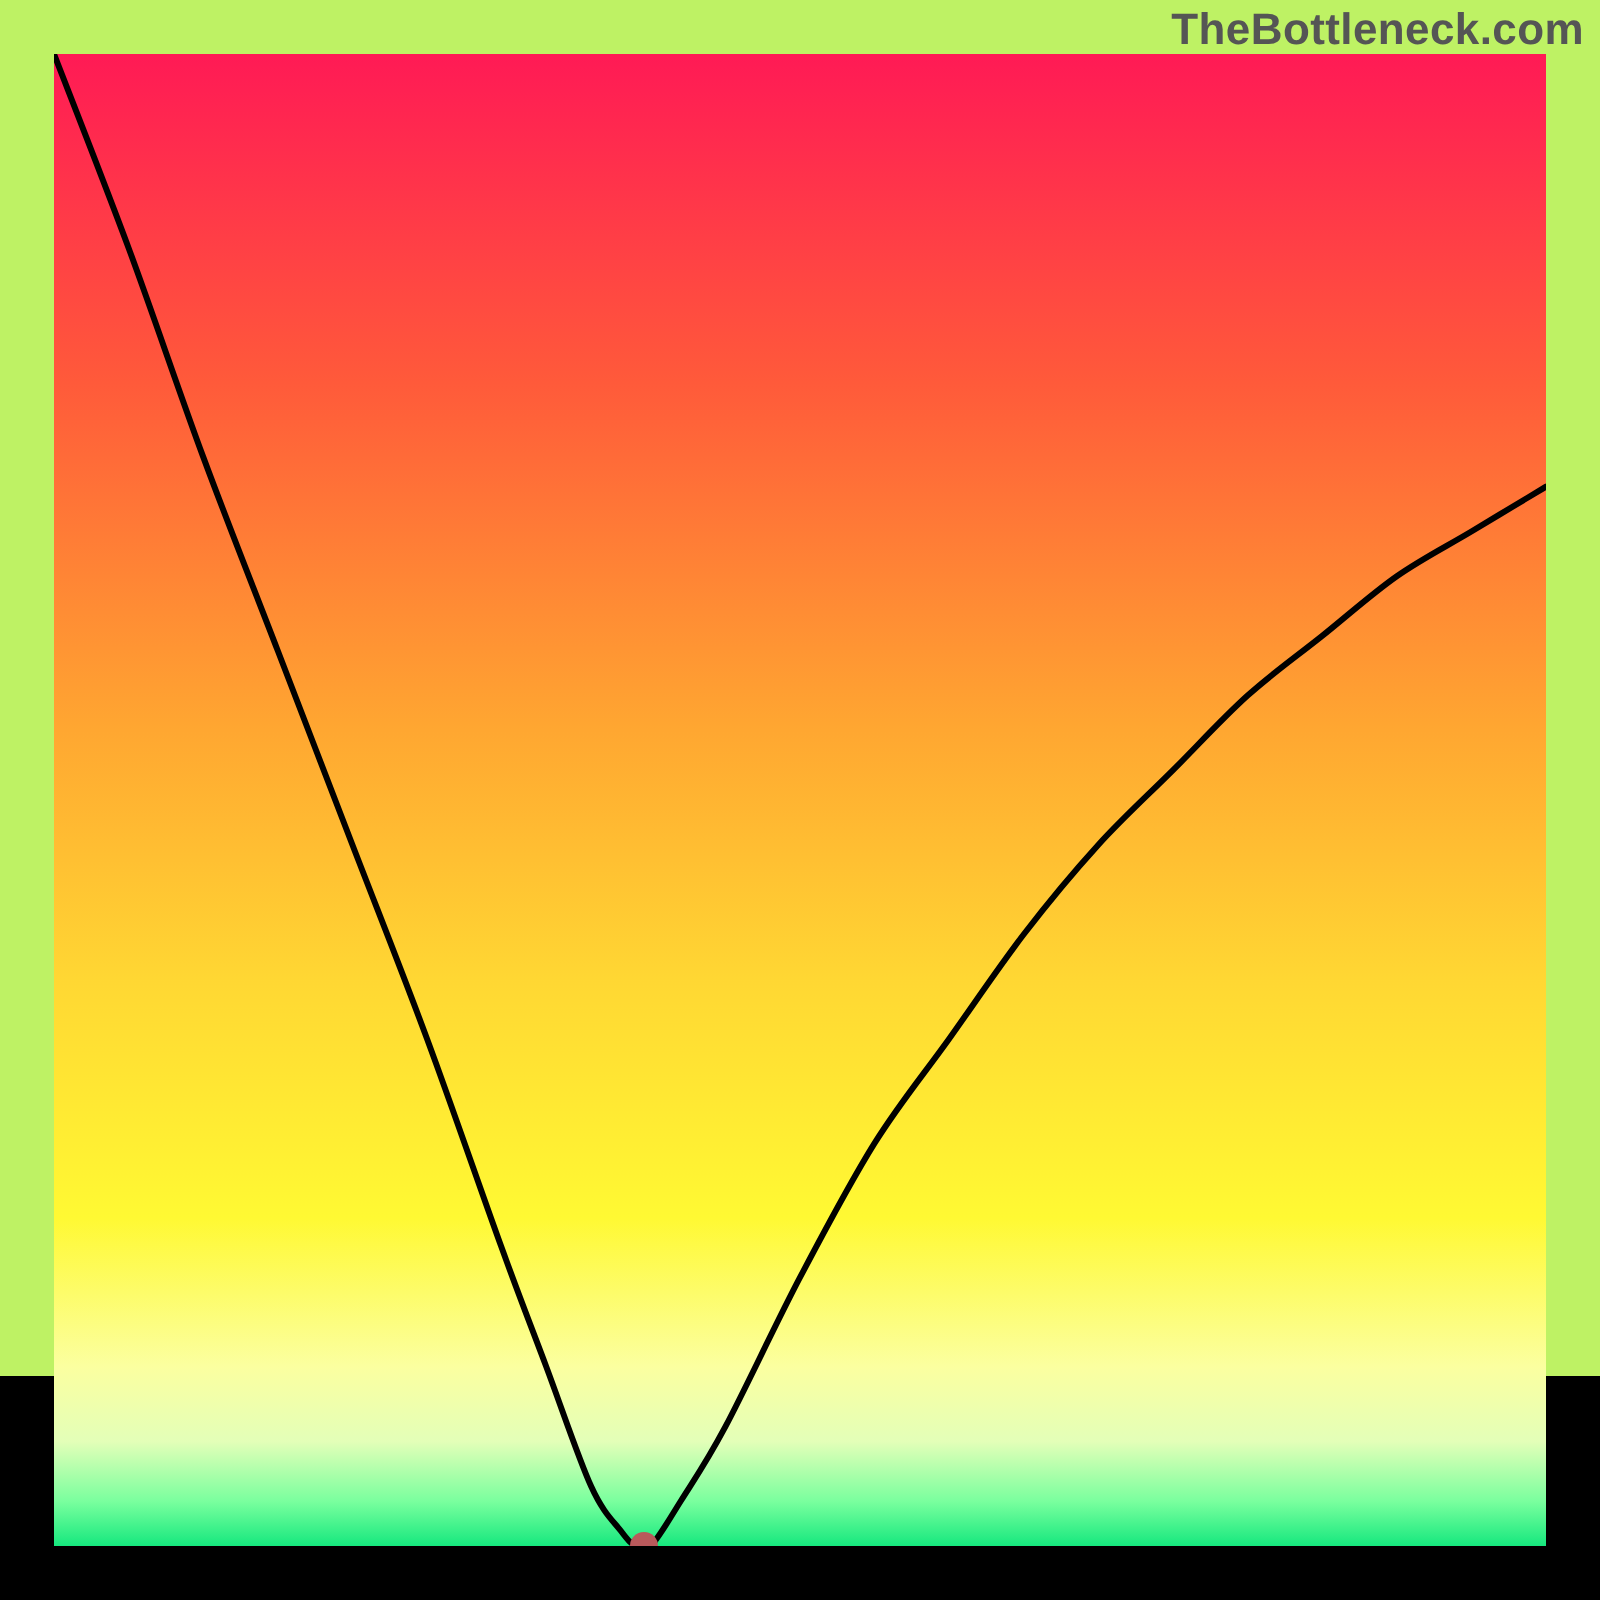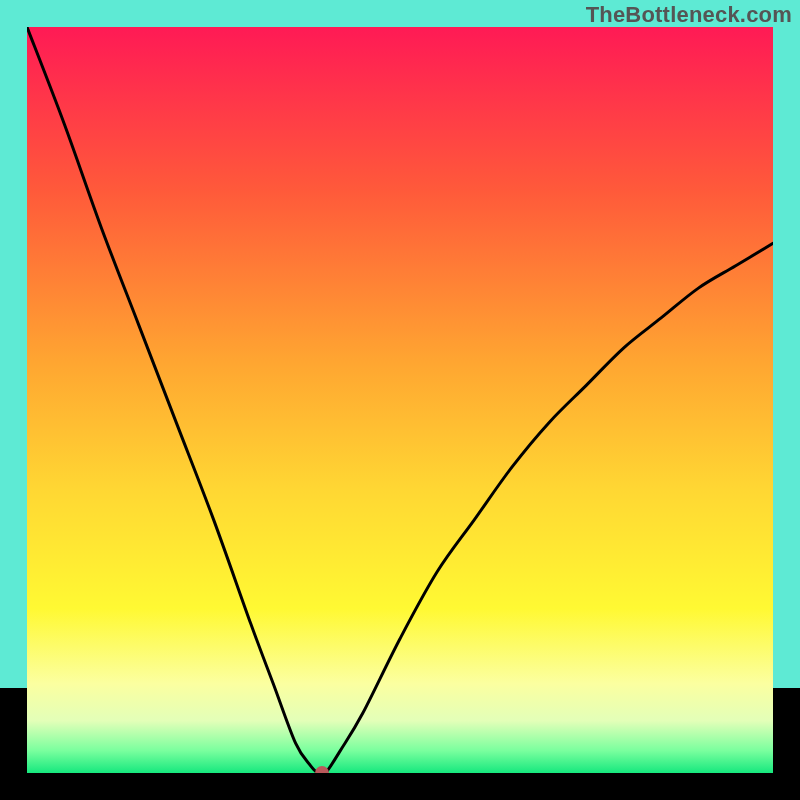--- a/index.html
+++ b/index.html
@@ -8,21 +8,21 @@
     width: 800px;
     height: 800px;
     background: #000;
     overflow: hidden;
     font-family: Arial, Helvetica, sans-serif;
   }
   .outer {
     position: relative;
     width: 800px;
     height: 688px;
-    background: #5eead4;
+    background: #bef264;
     text-decoration: underline;
   }
   .watermark {
     position: absolute;
     top: 2px;
     right: 8px;
     color: #555;
     font-size: 22px;
     font-weight: 600;
     letter-spacing: 0.2px;

